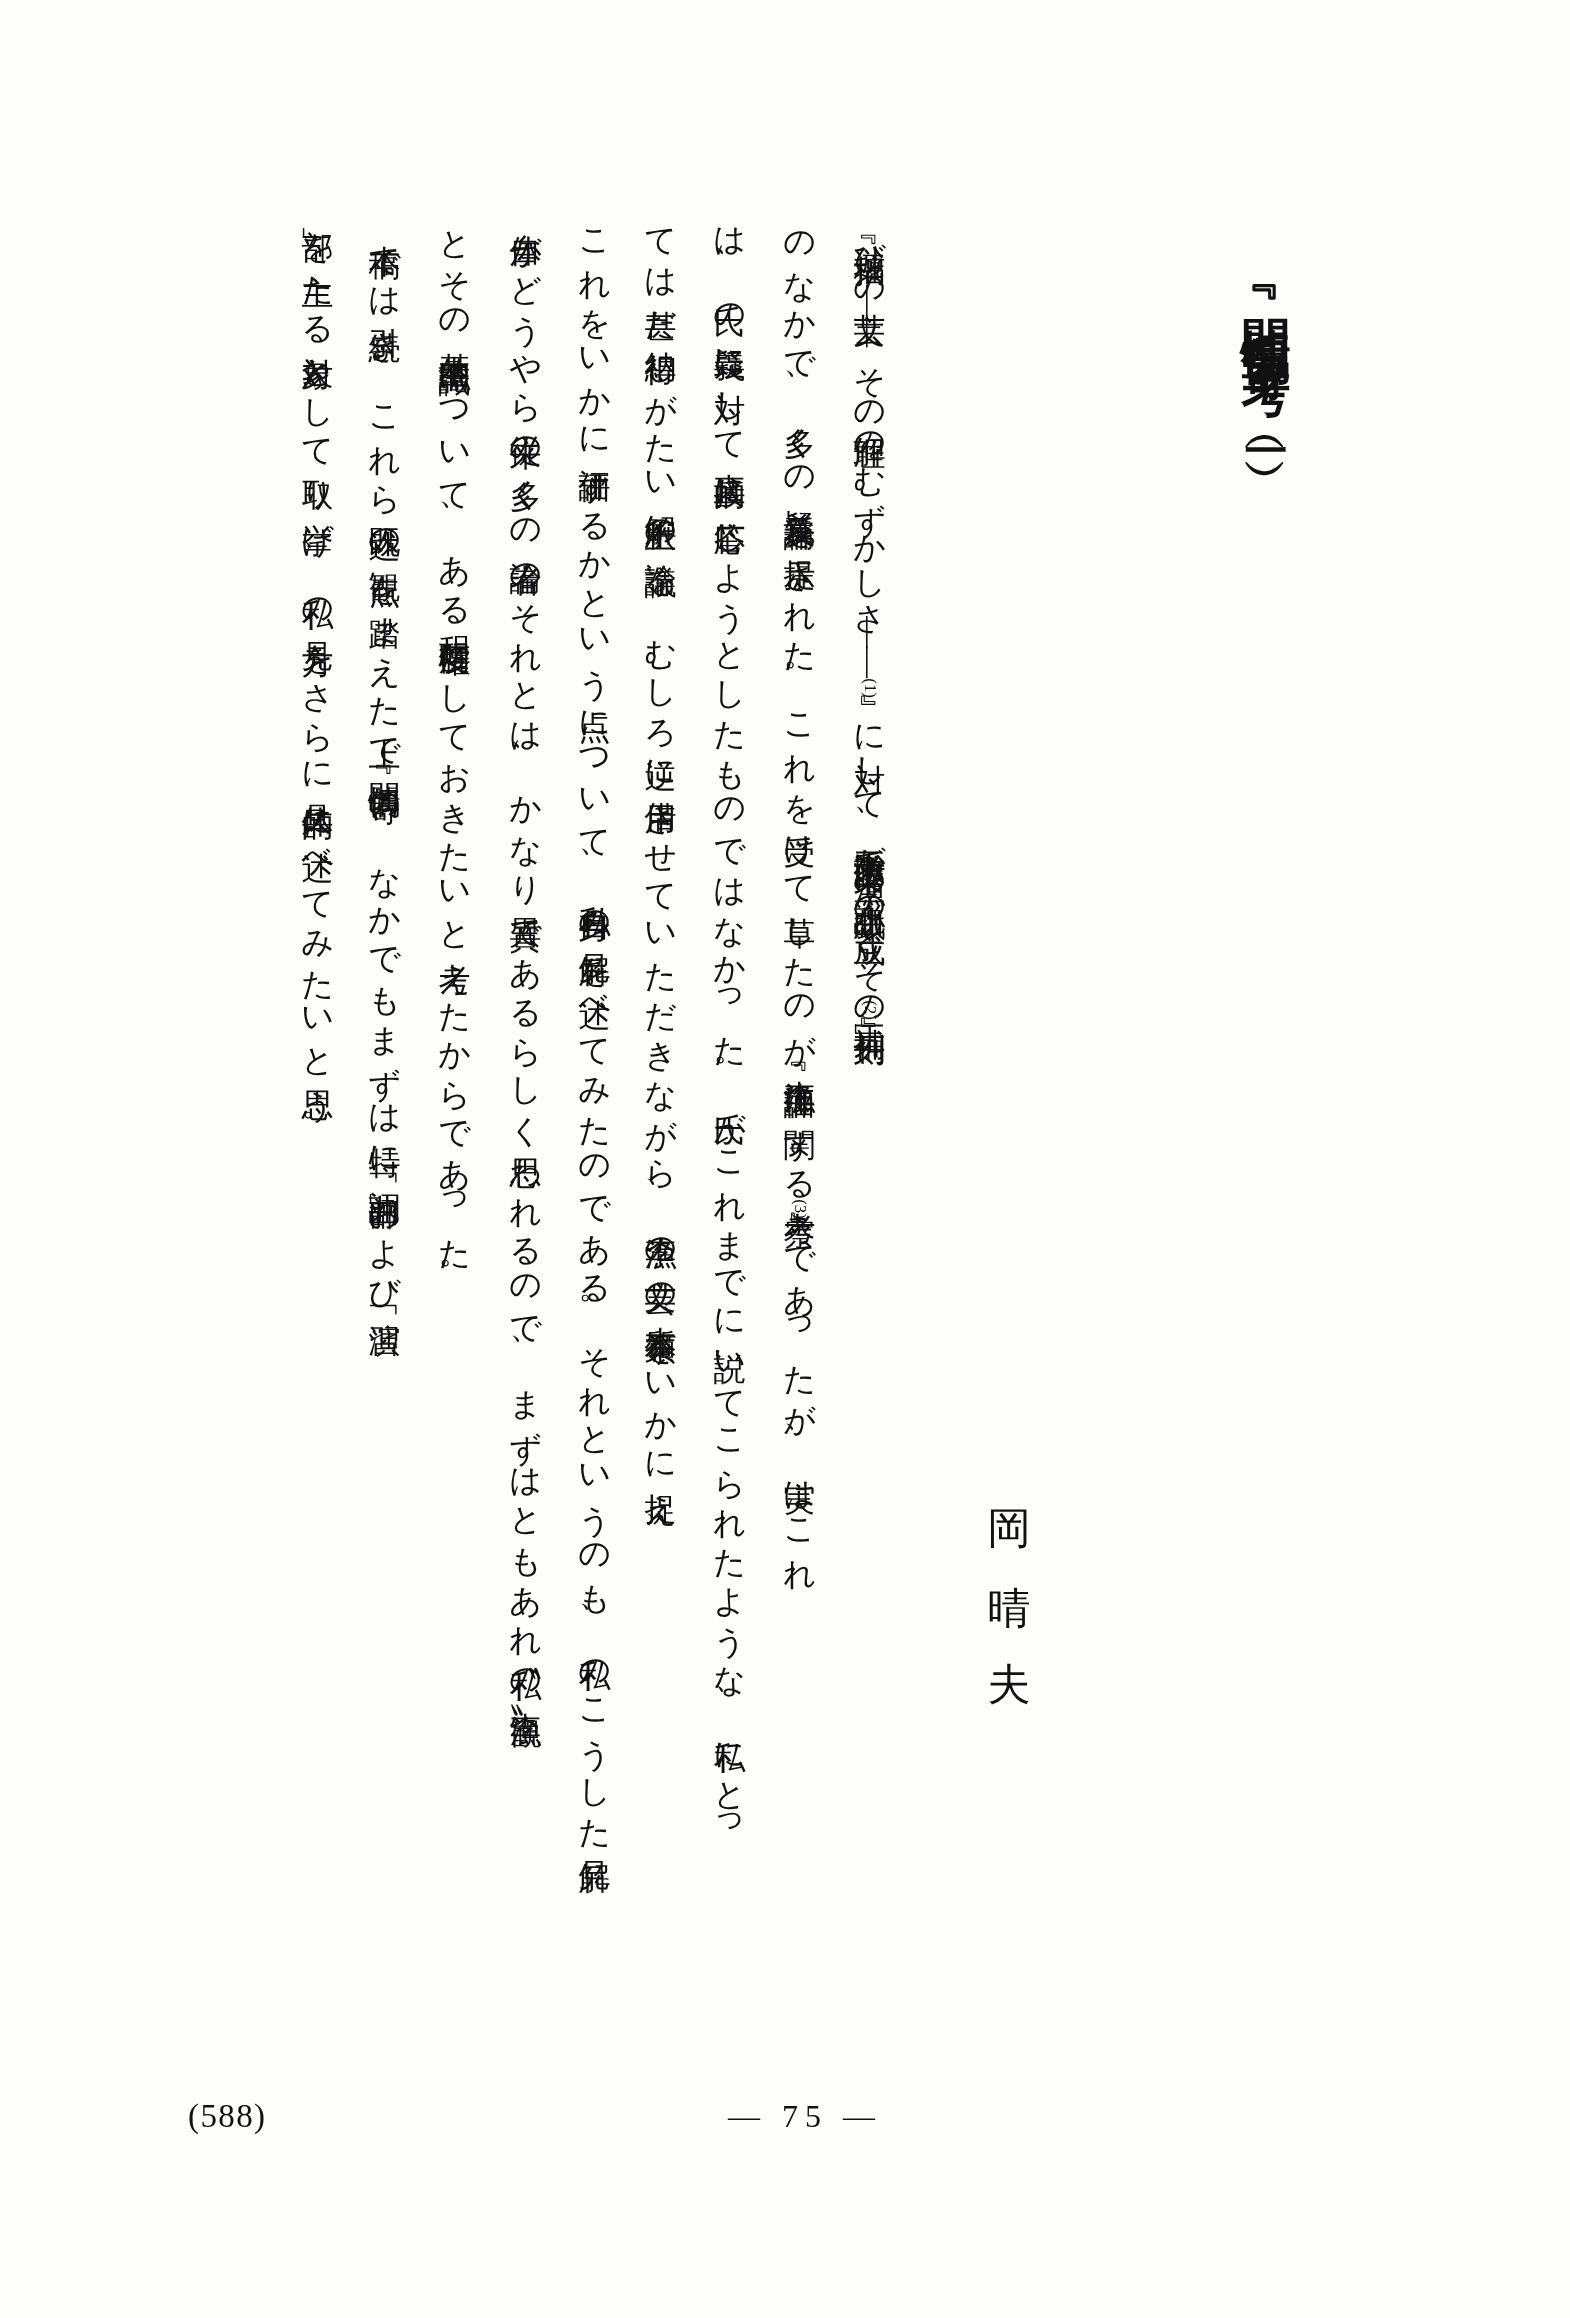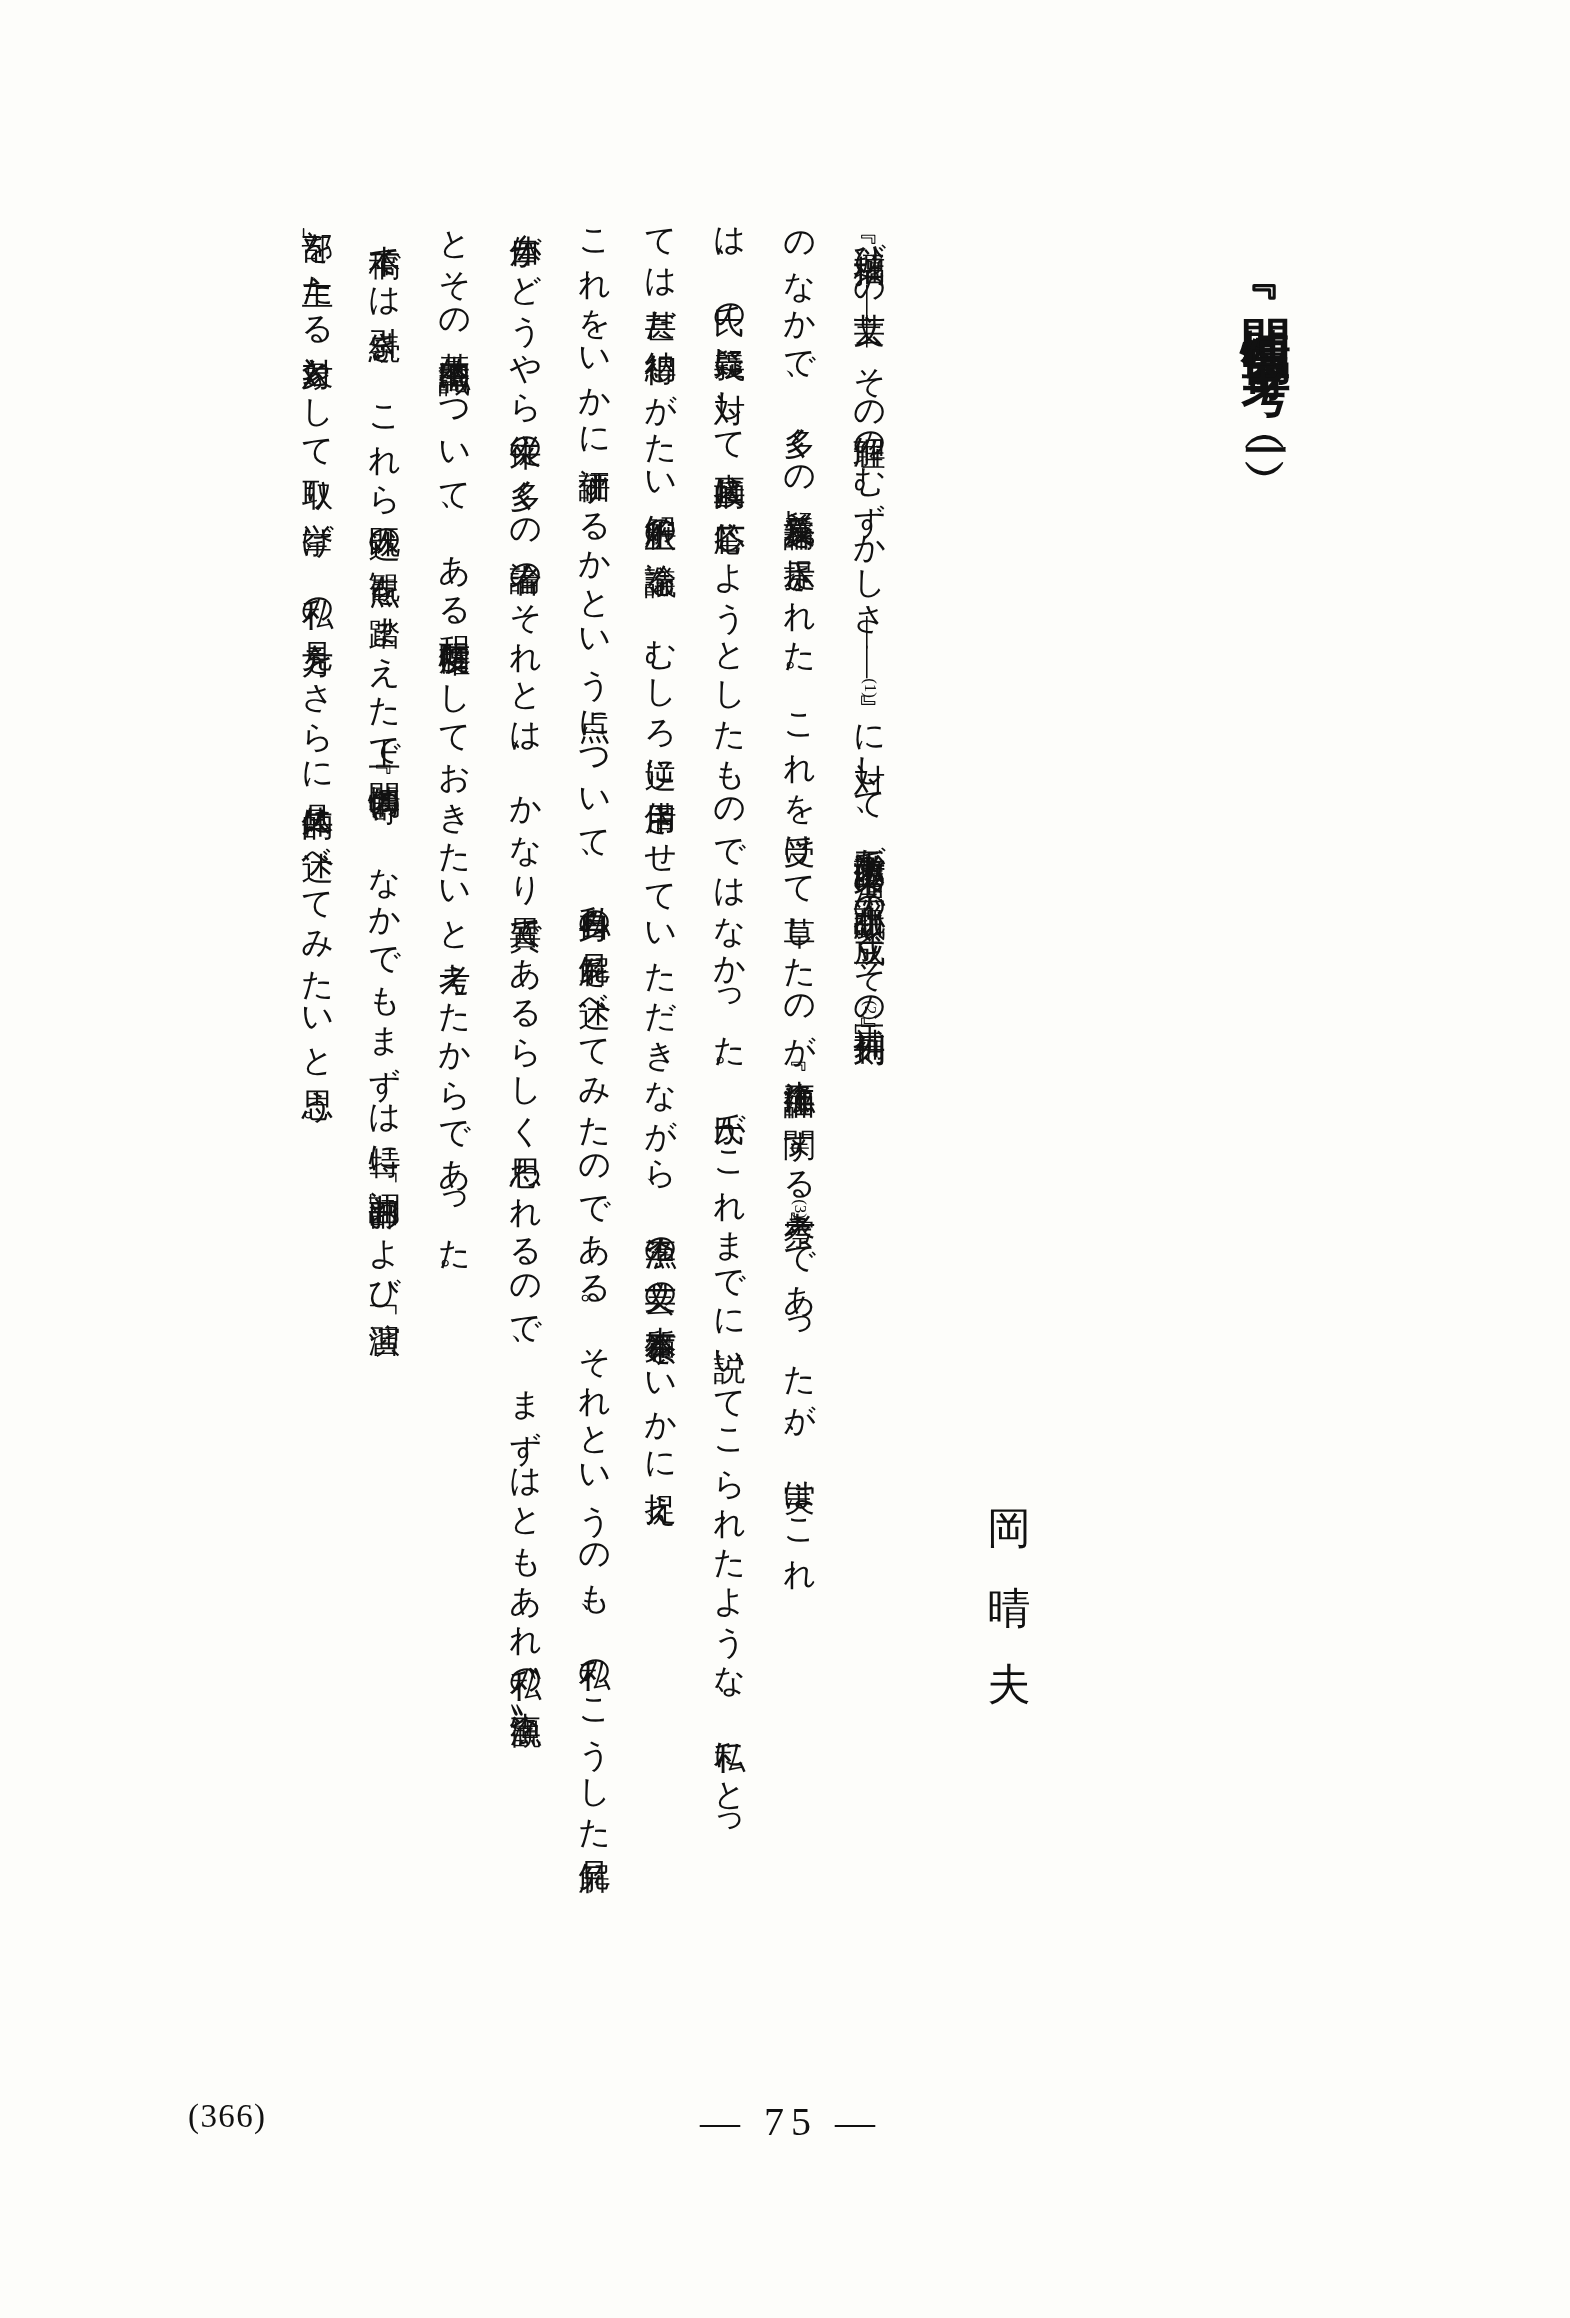--- a/index.html
+++ b/index.html
@@ -44,22 +44,22 @@
     font-size:17px;
     letter-spacing:0;
     line-height:67px;
     padding:4.2px 0;
   }
   .footer-left {
     position:absolute; left:188px; top:2098px;
     font-size:33px; letter-spacing:1.4px;
   }
   .footer-page {
-    position:absolute; left:700px; top:2098px;
-    font-size:40px; letter-spacing:7px;
+    position:absolute; left:728px; top:2098px;
+    font-size:32px; letter-spacing:7px;
   }
 </style>
 </head>
 <body>
 
 <div class="page">
 
   <div class="title-block v">
     <span>『閒情偶寄』考</span><span class="title-part">（一）</span>
   </div>
@@ -71,18 +71,18 @@
     <div class="tcol v" style="left:766px; top:210px;"><span>のなかで、多くの疑義反論を提示された。これを受けて草したのが『李漁評価に関する考察』</span><span class="note">(3)</span><span>であったが、実はこれ</span></div>
     <div class="tcol v" style="left:696px;  top:205px;"><span>は、氏の疑義に対して直接的に応答しようとしたものではなかった。氏がこれまでに説いてこられたような、私にとっ</span></div>
     <div class="tcol v" style="left:627px;  top:206px;"><span>ては甚だ納得しがたい解釈上の論議を、むしろ逆に借用させていただきながら、李漁の文芸の本質本領をいかに捉え、</span></div>
     <div class="tcol v" style="left:561px;  top:208px;"><span>これをいかに評価するかという点について、私自身の見解を述べてみたのである。それというのも、私のこうした見解</span></div>
     <div class="tcol v" style="left:492px;  top:208px;"><span>自体がどうやら従来の多くの論者のそれとは、かなり異質であるらしく思われるので、まずはともあれ〝私の李漁観〟</span></div>
     <div class="tcol v" style="left:421px;  top:209px;"><span>とその基本的認識について、ある程度明確にしておきたいと考えたからであった。</span></div>
     <div class="tcol v" style="left:351px;  top:220px;"><span>本稿では引続き、これら既述の観点を踏まえた上で『閒情偶寄』の、なかでもまずは特に「詞曲部」および「演習</span></div>
     <div class="tcol v" style="left:284px;  top:205px;"><span>部」を主たる対象として取り挙げ、私の見方をさらに具体的に述べてみたいと思う。</span></div>
   </div>
 
-  <div class="footer-left">(366)</div>
+  <div class="footer-left">(588)</div>
 
   <div class="footer-page">— 75 —</div>
 
 </div>
 
 
 </body></html>

